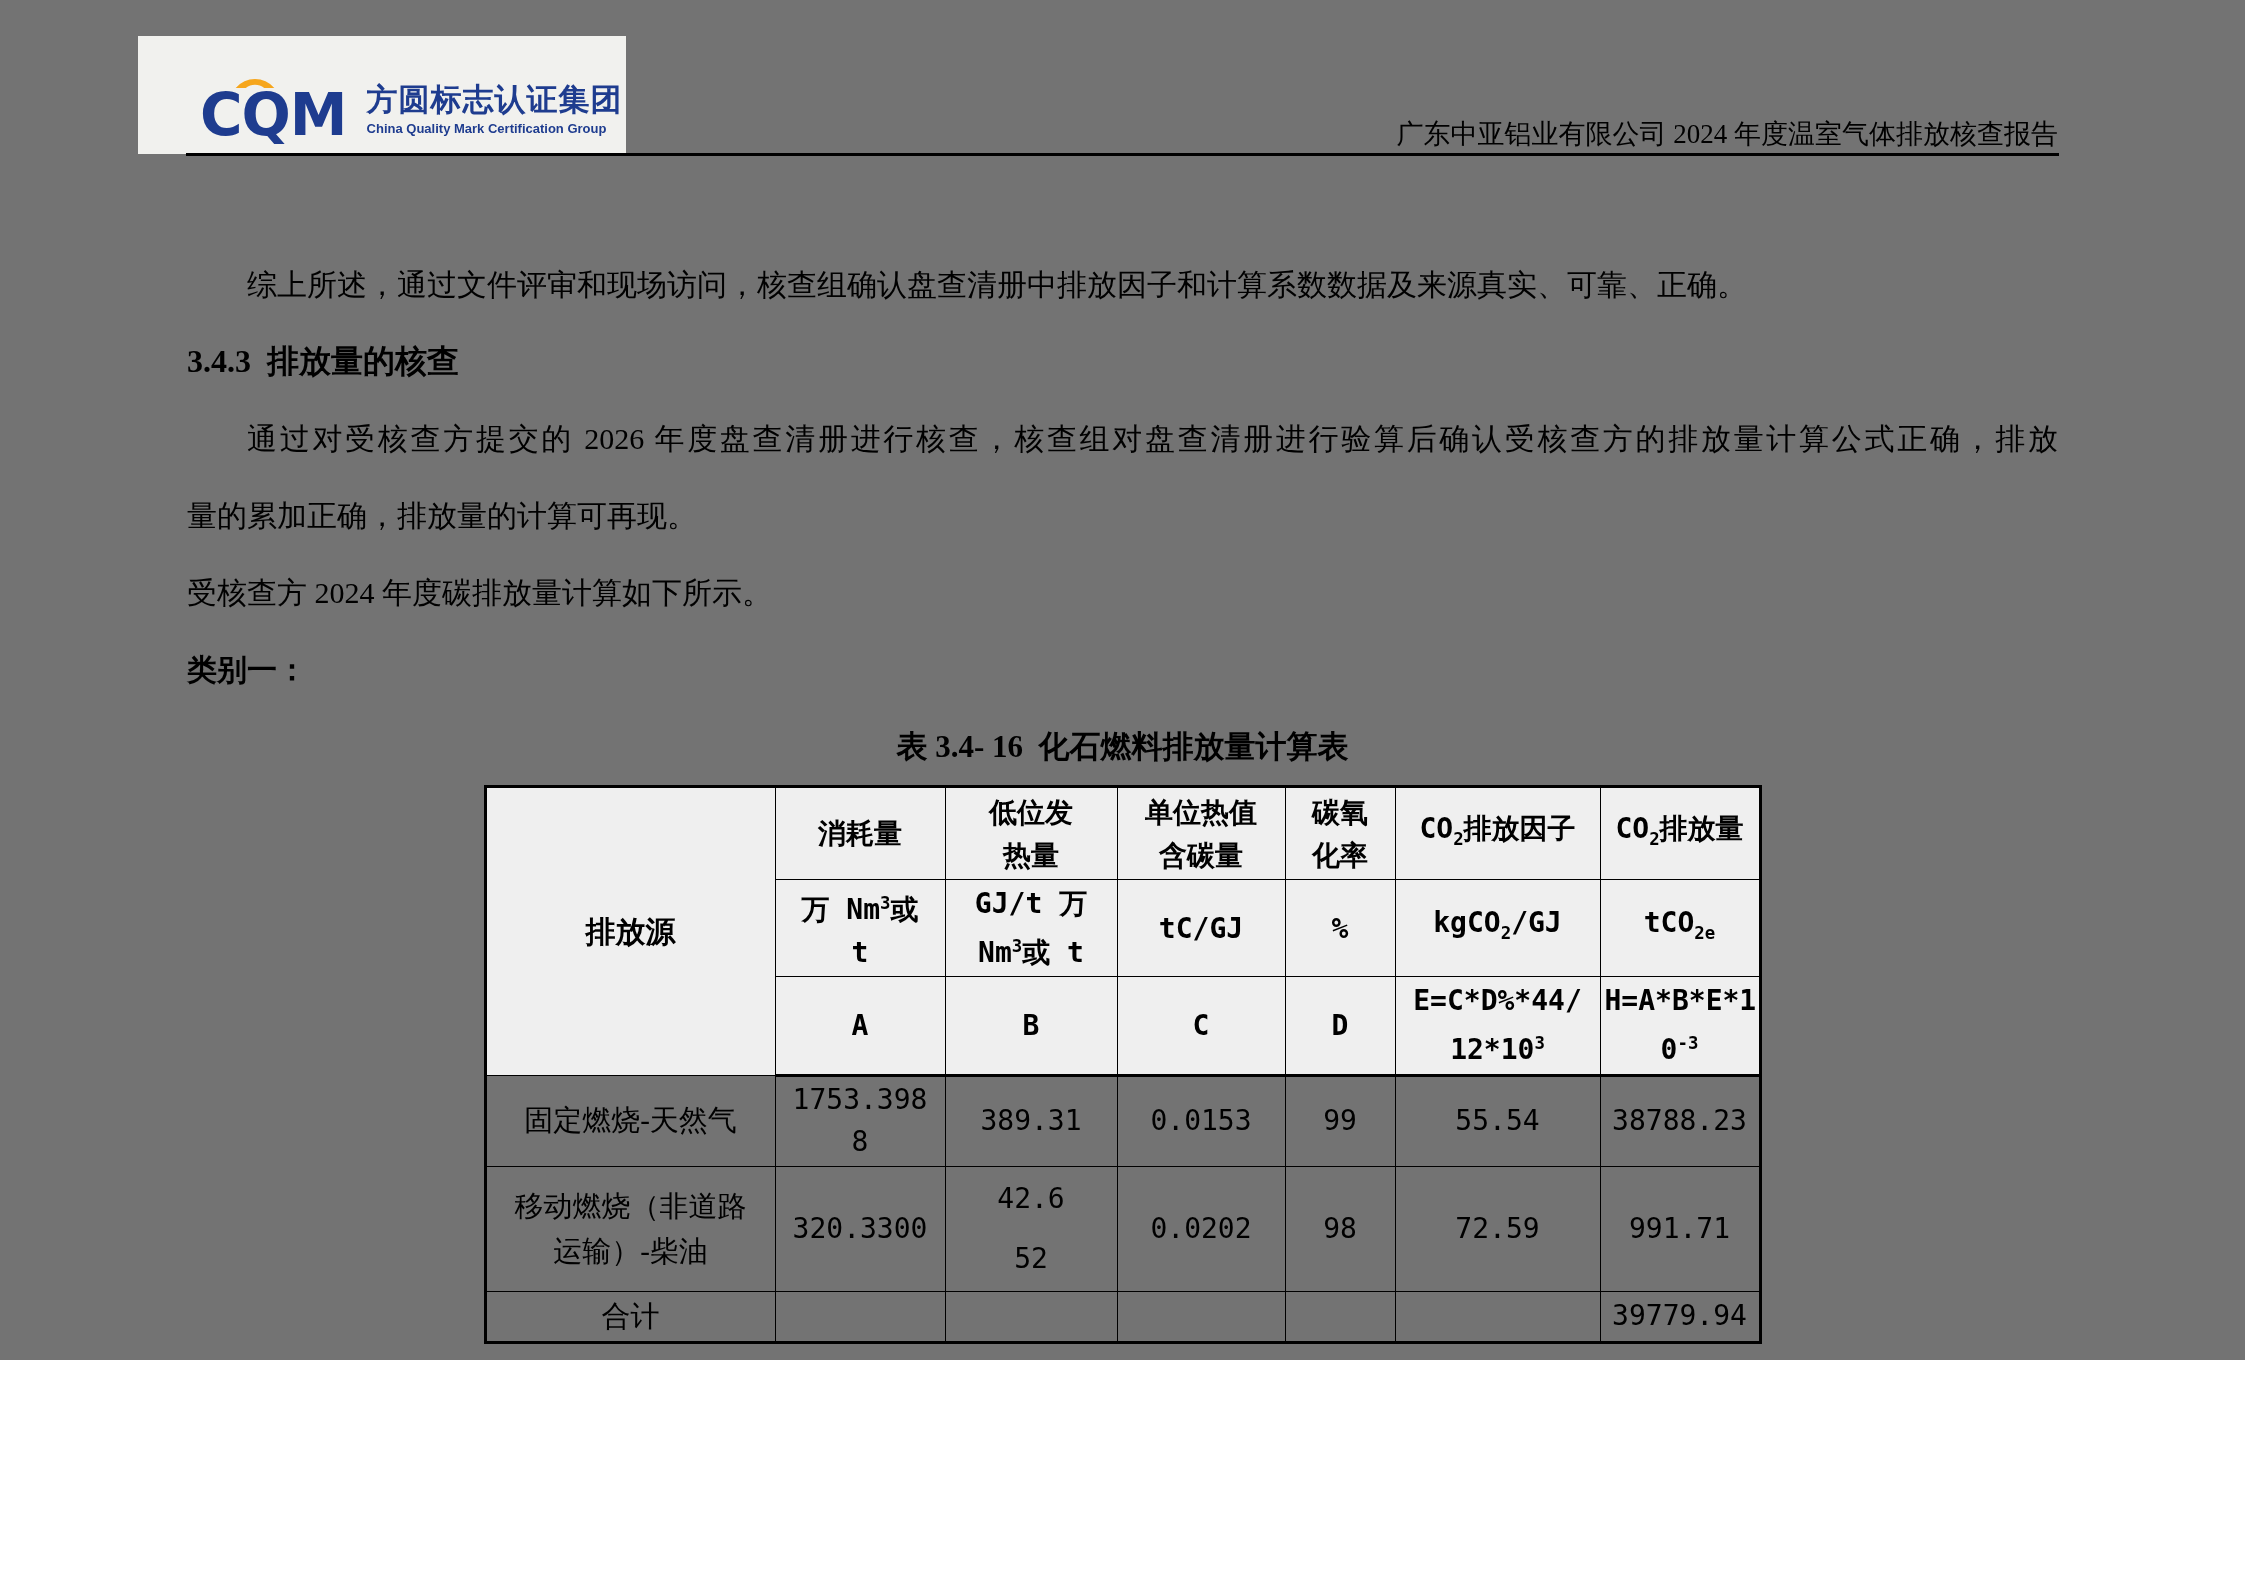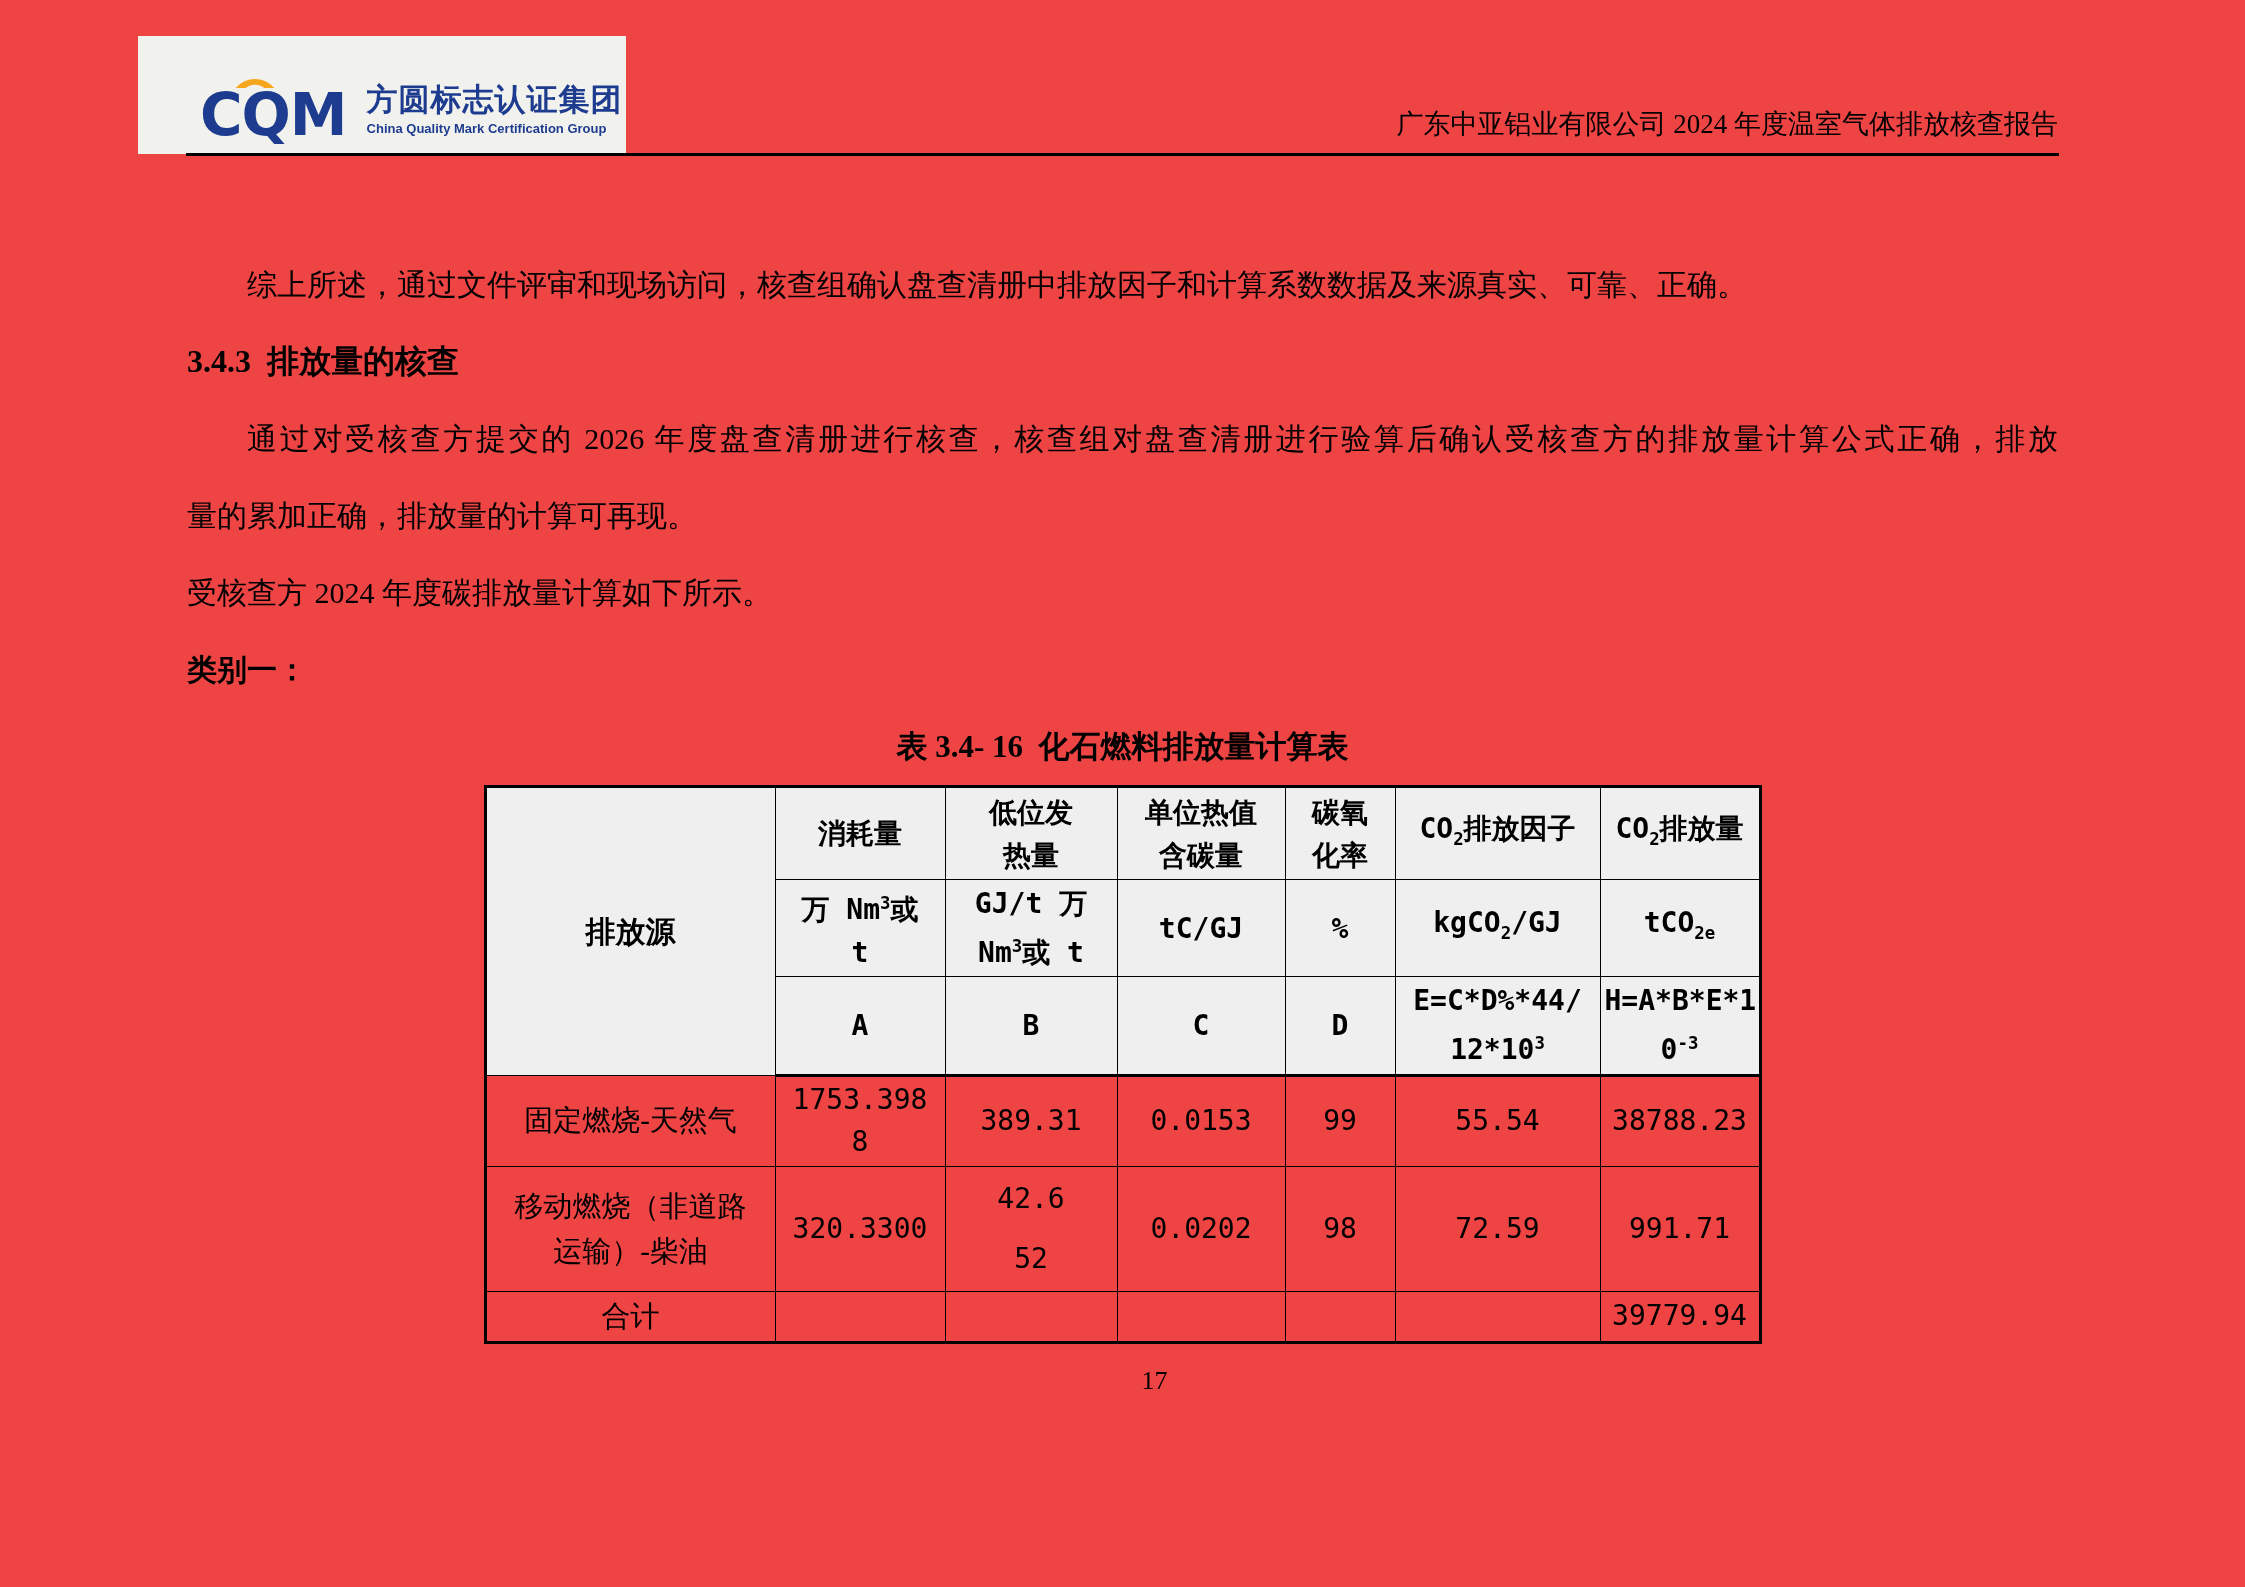--- a/index.html
+++ b/index.html
@@ -1,19 +1,19 @@
 <!DOCTYPE html>
 <html><head>
 <meta charset="utf-8">
 <style>
   html,body{margin:0;padding:0;background:#ffffff;}
   #page{
     position:relative;
-    width:2245px;height:1587px;
-    background:#ef4444;
+    width:2245px;height:1360px;
+    background:#737373;
     overflow:hidden;
     font-family:"Liberation Serif","DejaVu Serif",serif;
     color:#000;
   }
 
   
   .logo-panel{
     position:absolute;left:138px;top:36px;width:488px;height:118px;
     background:#f1f1ee;
     display:flex;align-items:flex-end;
@@ -29,21 +29,21 @@
   .logo-text{margin-left:20px;padding-bottom:2px;}
   .logo-cn{
     font-family:"Liberation Sans","DejaVu Sans",sans-serif;
     font-weight:700;font-size:31px;line-height:1.05;color:#1e3c8f;letter-spacing:1px;
   }
   .logo-en{
     font-family:"Liberation Sans","DejaVu Sans",sans-serif;
     font-weight:700;font-size:13px;line-height:1.1;color:#1e3c8f;margin-top:5px;
   }
   .report-title{
-    position:absolute;right:187px;top:108px;
+    position:absolute;right:187px;top:118px;
     font-size:27px;line-height:1.2;color:#000;
     white-space:nowrap;
   }
   .header-rule{
     position:absolute;left:186px;top:153px;width:1873px;height:3px;background:#000;
   }
 
   
   .content{
     position:absolute;left:187px;top:246px;width:1871px;

